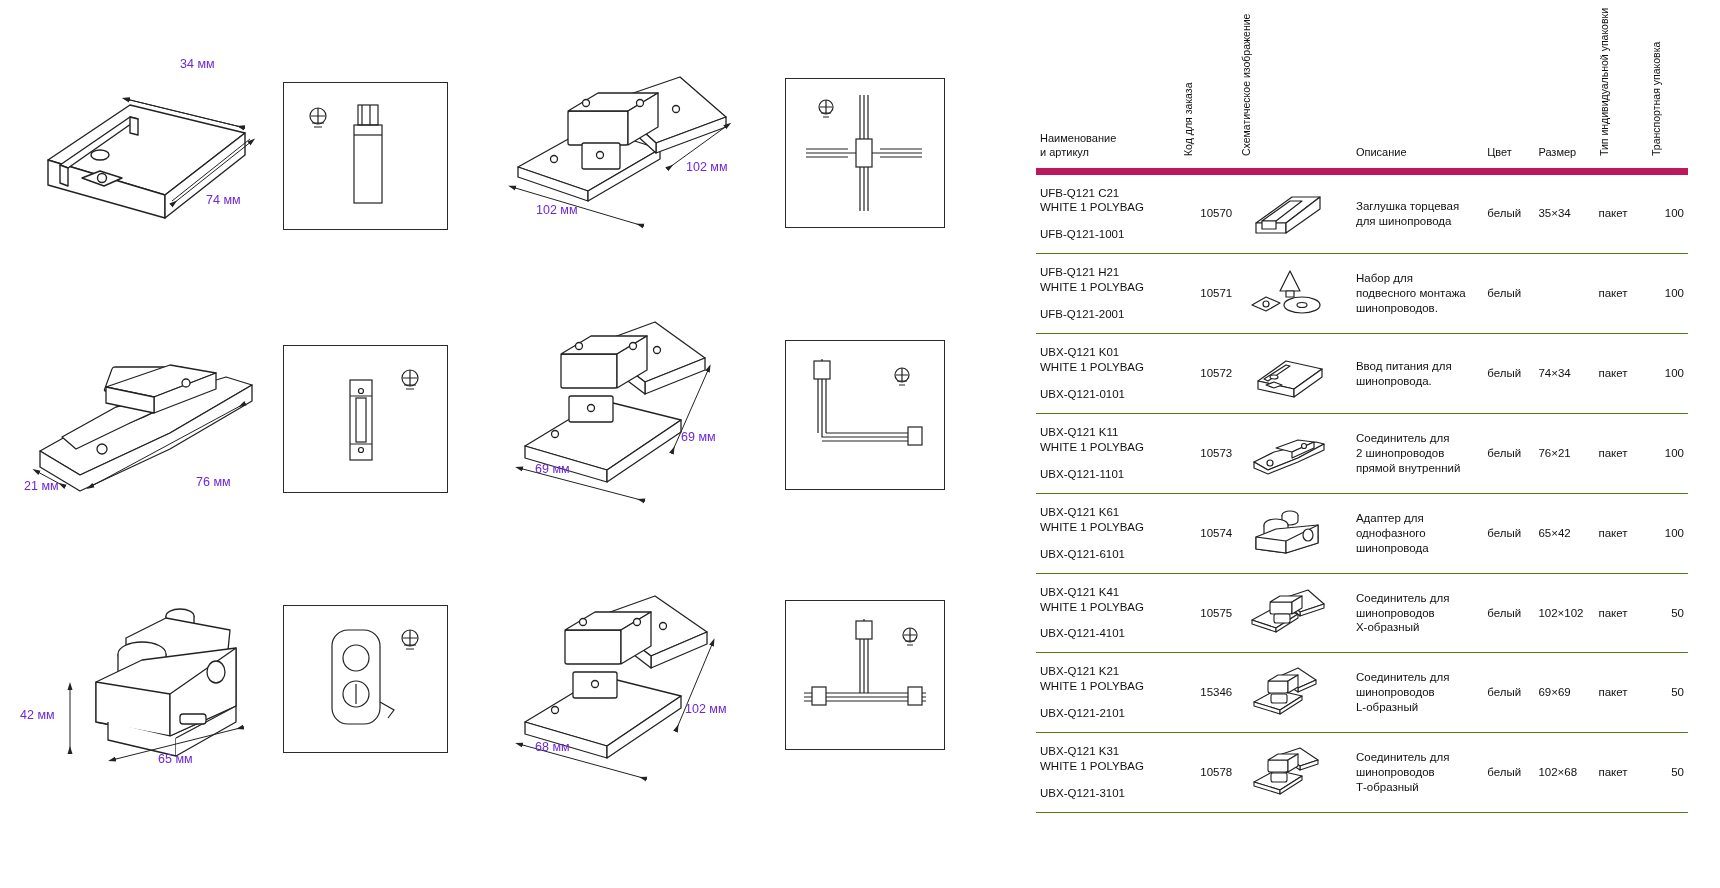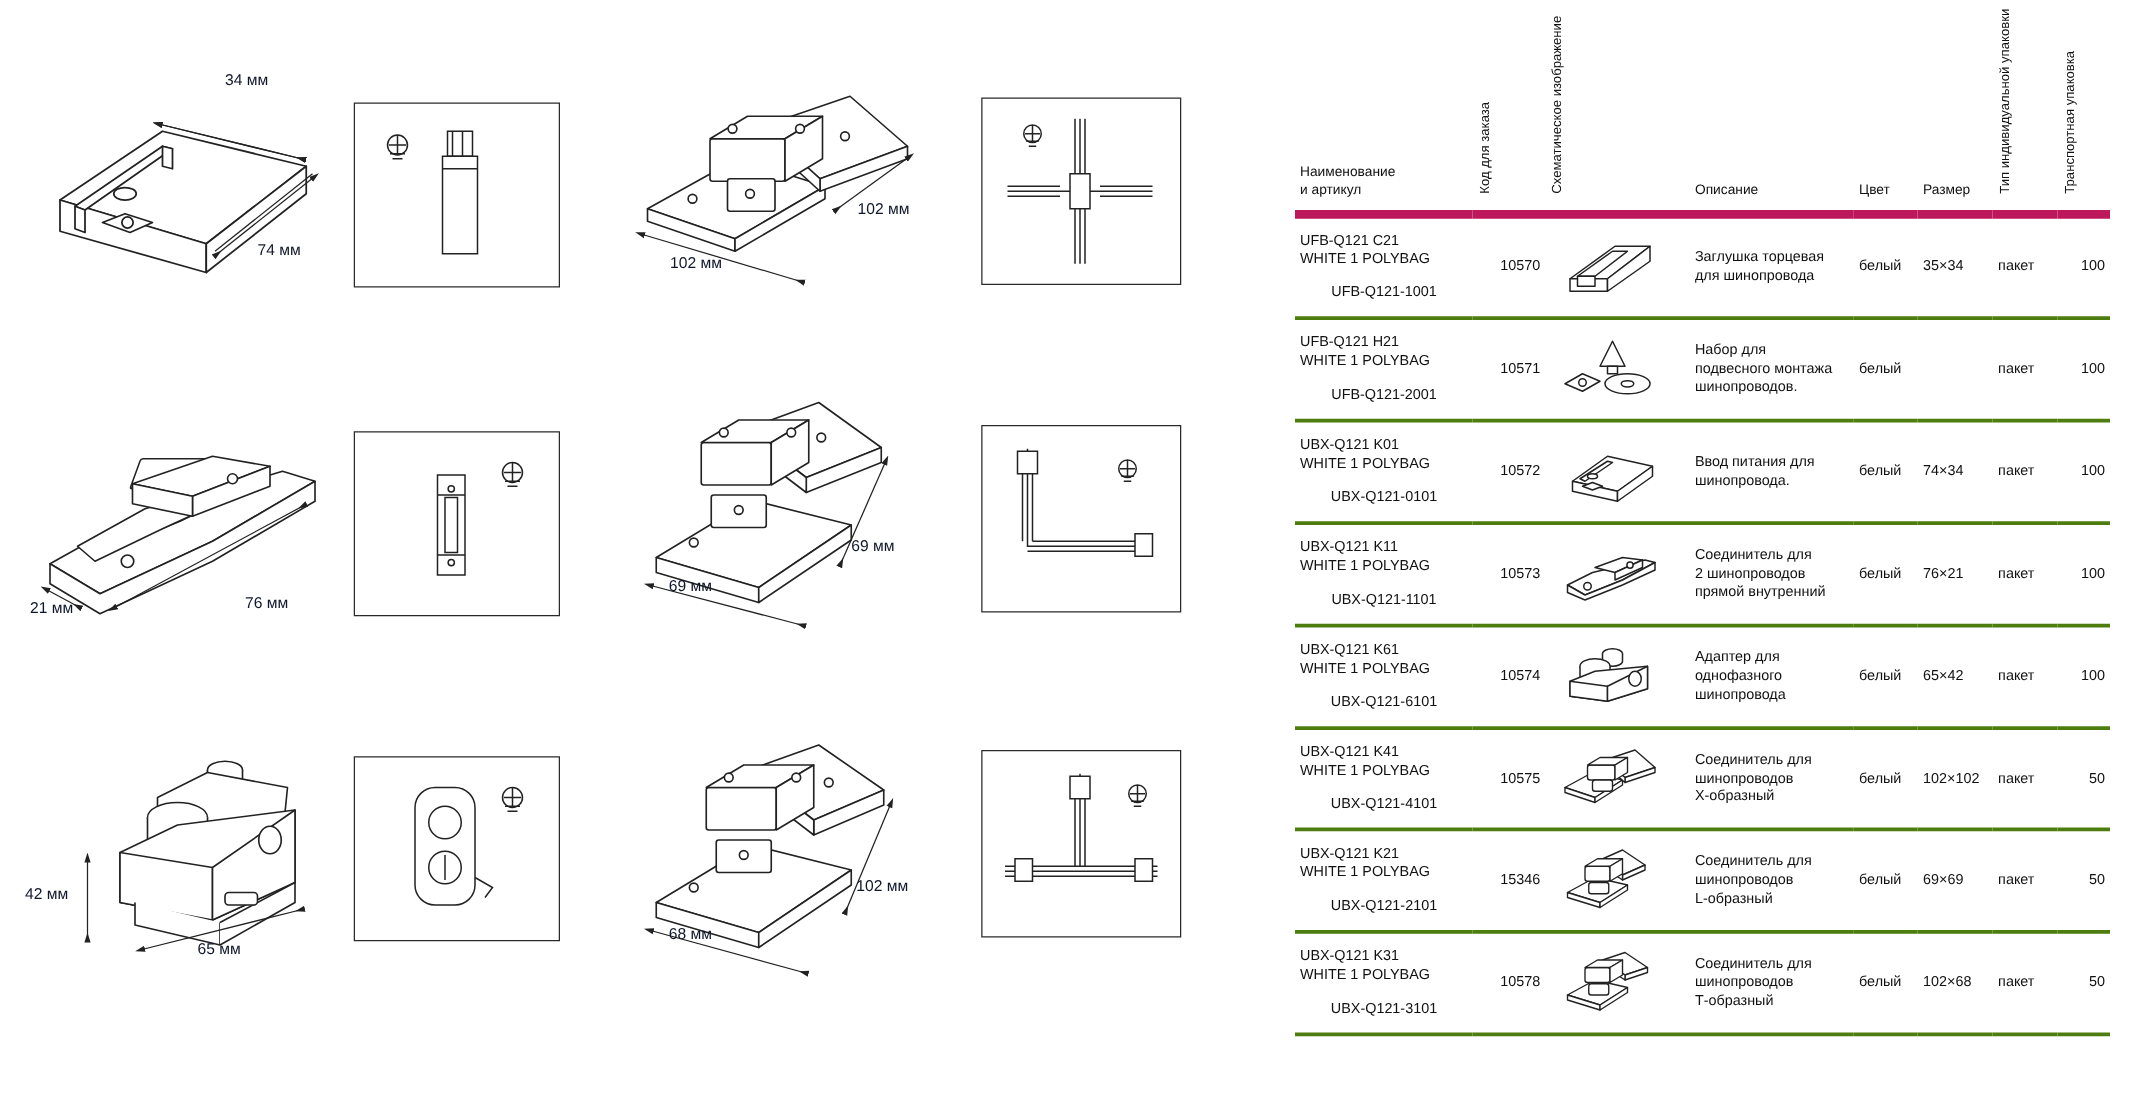--- a/index.html
+++ b/index.html
@@ -20,21 +20,21 @@
   .dwg { position:absolute; }
   .frame {
     position:absolute;
     border:1px solid #2a2a2a;
     background:#fff;
   }
   svg { display:block; overflow:visible; }
   .dim-label {
     position:absolute;
     font-size:12.5px;
-    color:#0f172a;
+    color:#6d28d9;
     white-space:nowrap;
     font-family:"Liberation Sans", sans-serif;
   }
 
   
   .table-wrap {
     position:absolute;
     left:1028px; top:0;
     width:692px; height:888px;
     padding-top:0;
@@ -48,21 +48,21 @@
   }
   table.spec th {
     font-weight:normal;
     font-size:11px;
     vertical-align:bottom;
     padding:0 4px 8px 4px;
     text-align:left;
     line-height:1.25;
   }
   table.spec thead tr { border-bottom:7px solid #be185d; }
-  table.spec tbody tr { border-bottom:3px solid #4d7c0f; }
+  table.spec tbody tr { border-bottom:1px solid #4d7c0f; }
   table.spec td {
     padding:11px 4px;
     vertical-align:middle;
     line-height:1.3;
   }
   .th-vert {
     writing-mode:vertical-rl;
     transform:rotate(180deg);
     white-space:nowrap;
     line-height:1.2;
@@ -73,21 +73,21 @@
   .col-name   { width:128px; }
   .col-code   { width:52px;  }
   .col-img    { width:104px; }
   .col-desc   { width:118px; }
   .col-color  { width:46px;margin-top:21px;  }
   .col-size   { width:54px;  }
   .col-pack   { width:46px;  }
   .col-tpack  { width:38px;  }
 
   .name-top { display:block; }
-  .name-art { display:block; margin-top:12px;text-align:center; }
+  .name-art { display:block; margin-top:12px; }
   .center { text-align:right; }
   .thumb {
     width:96px; height:56px;
     display:flex; align-items:center; justify-content:center;
   }
   .head-spacer { height:132px; }
 </style>
 </head>
 <body>
 

